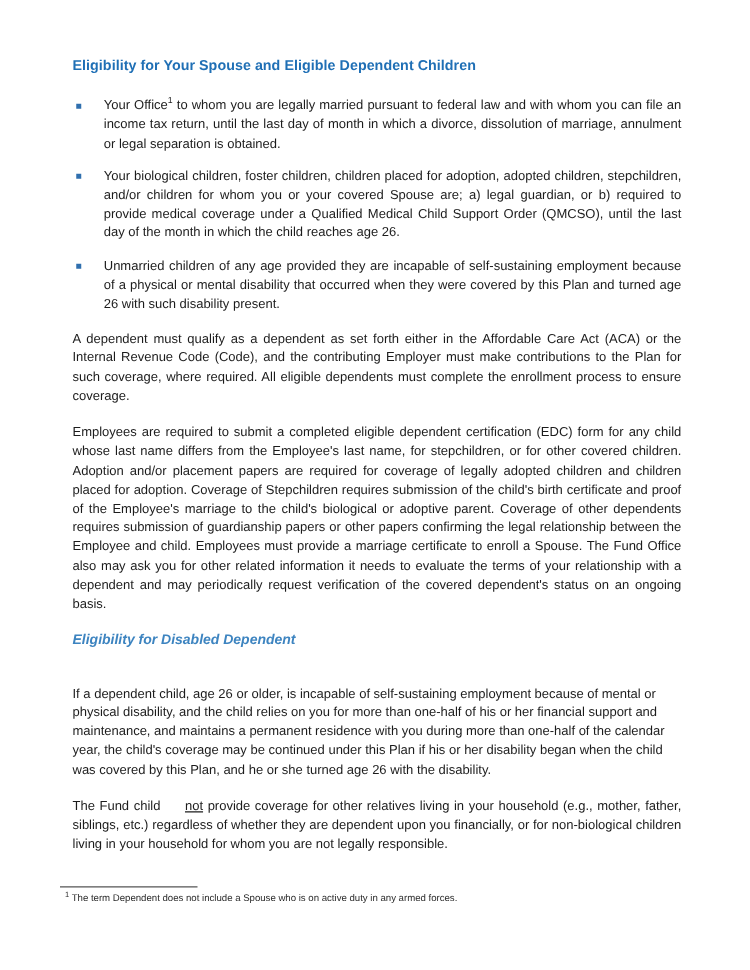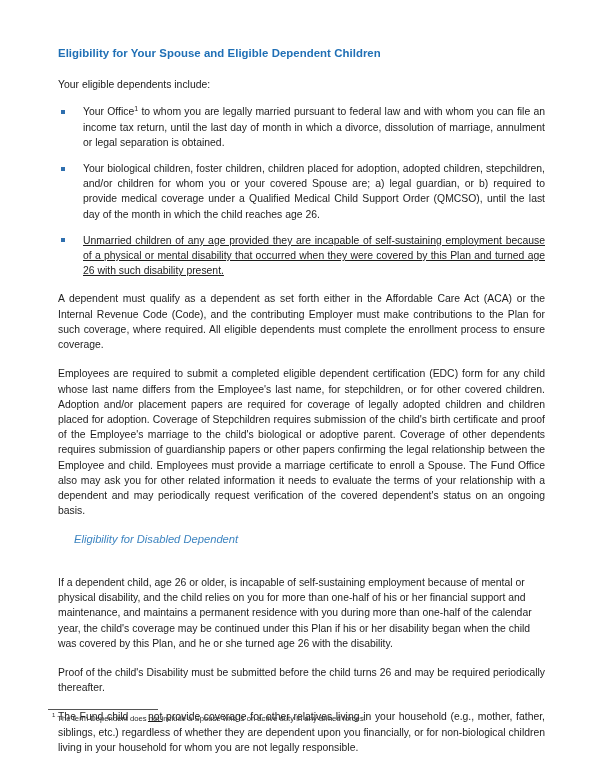--- a/index.html
+++ b/index.html
@@ -37,24 +37,24 @@
     font-size: 11.4px;
     font-weight: bold;
     color: #1f6fb5;
     letter-spacing: 0.05px;
     margin: 0 0 17px 0;
     line-height: 1.25;
   }
 
   .h-sub {
     font-size: 11.2px;
-    font-weight: normal;
+    font-weight: bold;
     font-style: italic;
     color: #3d84c0;
-    margin: 0 0 14px 16px;
+    margin: 0 0 14px 0;
     line-height: 1.3;
   }
 
   
   .para {
     font-size: 10.4px;
     line-height: 15.2px;
     text-align: justify;
     margin: 0 0 14px 0;
     color: #1c1c1c;
@@ -81,21 +81,20 @@
     position: relative;
     padding-left: 25px;
     font-size: 10.4px;
     line-height: 15.2px;
     text-align: justify;
     margin-bottom: 11px;
     color: #1c1c1c;
   }
   .bullet-item:last-child {
     margin-bottom: 0;
-    text-decoration: underline;
   }
   .bullet-marker {
     position: absolute;
     left: 3px;
     top: 5.5px;
     width: 4px;
     height: 4px;
     background: #2f6fae;
     display: block;
   }
@@ -151,21 +150,20 @@
 </style>
 </head>
 <body>
 
 <div class="page">
 
   <div class="content">
 
     <h1 class="h-main">Eligibility for Your Spouse and Eligible Dependent Children</h1>
 
-    <p class="intro">Your eligible dependents include:</p>
 
     <ul class="bullets">
 
       <li class="bullet-item">
         <span class="bullet-marker"></span>
         <span>Your Office</span><sup class="fnref">1</sup><span> to whom you are legally married pursuant to federal law and with whom you can file an income tax return, until the last day of month in which a divorce, dissolution of marriage, annulment or legal separation is obtained.</span>
       </li>
 
       <li class="bullet-item">
         <span class="bullet-marker"></span>
@@ -180,21 +178,20 @@
     </ul>
 
     <p class="para">A dependent must qualify as a dependent as set forth either in the Affordable Care Act (ACA) or the Internal Revenue Code (Code), and the contributing Employer must make contributions to the Plan for such coverage, where required. All eligible dependents must complete the enrollment process to ensure coverage.</p>
 
     <p class="para">Employees are required to submit a completed eligible dependent certification (EDC) form for any child whose last name differs from the Employee's last name, for stepchildren, or for other covered children. Adoption and/or placement papers are required for coverage of legally adopted children and children placed for adoption. Coverage of Stepchildren requires submission of the child's birth certificate and proof of the Employee's marriage to the child's biological or adoptive parent. Coverage of other dependents requires submission of guardianship papers or other papers confirming the legal relationship between the Employee and child. Employees must provide a marriage certificate to enroll a Spouse. The Fund Office also may ask you for other related information it needs to evaluate the terms of your relationship with a dependent and may periodically request verification of the covered dependent's status on an ongoing basis.</p>
 
     <h2 class="h-sub">Eligibility for Disabled Dependent</h2>
 
     <p class="para ragged">If a dependent child, age 26 or older, is incapable of self-sustaining employment because of mental or physical disability, and the child relies on you for more than one-half of his or her financial support and maintenance, and maintains a permanent residence with you during more than one-half of the calendar year, the child's coverage may be continued under this Plan if his or her disability began when the child was covered by this Plan, and he or she turned age 26 with the disability.</p>
 
-    <p class="para">Proof of the child's Disability must be submitted before the child turns 26 and may be required periodically thereafter.</p>
 
 
     <p class="para"><span>The Fund child </span><span class="underline-word">not</span><span> provide coverage for other relatives living in your household (e.g., mother, father, siblings, etc.) regardless of whether they are dependent upon you financially, or for non-biological children living in your household for whom you are not legally responsible.</span></p>
 
   </div>
 
   <div class="footnote-area">
     <div class="footnote-rule"></div>
     <p class="footnote-text"><sup>1</sup> <span>The term Dependent does not include a Spouse who is on active duty in any armed forces.</span></p>
   </div>

